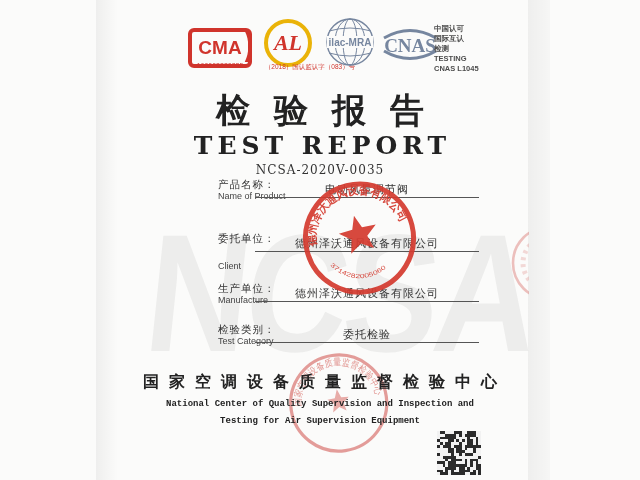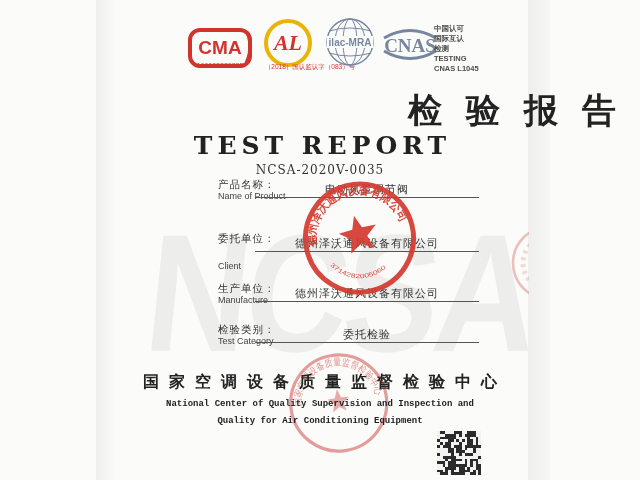--- a/index.html
+++ b/index.html
@@ -4,34 +4,34 @@
 <style>
   html,body{margin:0;padding:0;background:#e9e9e7;}
   #canvas{position:relative;width:640px;height:480px;margin:0 auto;background:#fbfbfa;
           overflow:hidden;font-family:"Liberation Sans",sans-serif;color:#1f1f1f;}
   .edge-band{position:absolute;top:0;bottom:0;width:22px;pointer-events:none;}
   .edge-left{left:96px;background:linear-gradient(90deg,rgba(0,0,0,.05),rgba(0,0,0,0));}
   .edge-right{left:528px;background:linear-gradient(270deg,rgba(0,0,0,0.02),rgba(0,0,0,.05));}
 
   
   .cma{position:absolute;left:188px;top:28px;width:56px;height:32px;border:4px solid #d0342c;
-       border-radius:12px;display:flex;align-items:center;justify-content:center;}
+       border-radius:6px;display:flex;align-items:center;justify-content:center;}
   .cma span{font-size:19px;font-weight:bold;color:#d0342c;letter-spacing:0px;font-family:"Liberation Sans",sans-serif;}
   .cma-paren{position:absolute;left:243px;top:24px;color:#d0342c;font-size:34px;font-weight:bold;transform:scaleX(.7);}
   .cma-number{position:absolute;left:180px;top:62px;width:80px;text-align:center;font-size:7px;color:#d0342c;}
   .al{position:absolute;left:264px;top:19px;width:40px;height:40px;border:4px solid #eab308;border-radius:50%;
       display:flex;align-items:center;justify-content:center;}
   .al span{font-size:22px;font-weight:bold;font-style:italic;color:#d0342c;font-family:"Liberation Serif",serif;}
   .al-caption{position:absolute;left:240px;top:63px;width:140px;text-align:center;font-size:6.5px;color:#d0342c;}
   .ilac{position:absolute;left:325px;top:17px;}
   .cnas{position:absolute;left:381px;top:23px;}
   .accred{position:absolute;left:434px;top:24px;font-size:7.5px;line-height:10px;font-weight:bold;color:#4c4c4c;}
 
   
-  .title-cn{position:absolute;left:0;top:88px;width:640px;text-align:right;font-size:34px;font-weight:bold;
+  .title-cn{position:absolute;left:0;top:88px;width:640px;text-align:center;font-size:34px;font-weight:bold;
             letter-spacing:24px;text-indent:24px;color:#222;}
   .title-en{position:absolute;left:0;top:131px;width:640px;text-align:center;font-size:25px;font-weight:600;
             letter-spacing:5px;text-indent:5px;color:#222;font-family:"DejaVu Serif","Liberation Serif",serif;}
   .report-no{position:absolute;left:0;top:163px;width:640px;text-align:center;font-size:12px;letter-spacing:1px;
              color:#333;font-family:"DejaVu Serif","Liberation Serif",serif;}
 
   
   .watermark{position:absolute;left:158px;top:196px;font-size:142px;font-weight:bold;color:rgba(50,50,50,.065);
              letter-spacing:-4px;transform:skewX(-6deg) scaleY(1.18);transform-origin:top left;
              font-family:"Liberation Sans",sans-serif;}
@@ -140,21 +140,21 @@
       <circle cx="55" cy="55" r="48" fill="none" stroke="rgba(204,62,55,.5)" stroke-width="3.2"></circle>
       <polygon points="55,41 51.8,49.7 44.3,50.1 50.2,55.3 48.2,63.5 55,59 61.8,63.5 59.8,55.3 65.7,50.1 58.2,49.7" fill="rgba(204,62,55,.42)"></polygon>
       <text font-size="9.5" fill="rgba(204,62,55,.55)" font-family="Liberation Sans, sans-serif">
         <textPath href="#cs-ring" startOffset="2" textLength="115" lengthAdjust="spacingAndGlyphs">国家空调设备质量监督检验中心</textPath>
       </text>
     </svg>
   </div>
 
   <div class="footer-cn">国家空调设备质量监督检验中心</div>
   <div class="footer-en footer-en1">National Center of Quality Supervision and Inspection and</div>
-  <div class="footer-en footer-en2">Quality for Air Conditioning Equipment</div>
+  <div class="footer-en footer-en2">Testing for Air Supervision Equipment</div>
 
   <div class="company-seal">
     <svg width="120" height="120" viewBox="0 0 120 120">
       <defs>
         <path id="seal-ring" d="M60,60 m-44,0 a44,44 0 1,1 88,0"></path>
         <path id="seal-num" d="M22.4,73.7 a40,40 0 0,0 75.2,0"></path>
       </defs>
       <circle cx="60" cy="60" r="54" fill="none" stroke="#d43a2f" stroke-width="5"></circle>
       <polygon points="60,37 65,50.1 79,50.8 68.1,59.6 71.8,73.2 60,65.5 48.2,73.2 51.9,59.6 41,50.8 55,50.1" fill="#d43a2f"></polygon>
       <text font-size="12.5" font-weight="bold" fill="#d43a2f" font-family="Liberation Sans, sans-serif">

